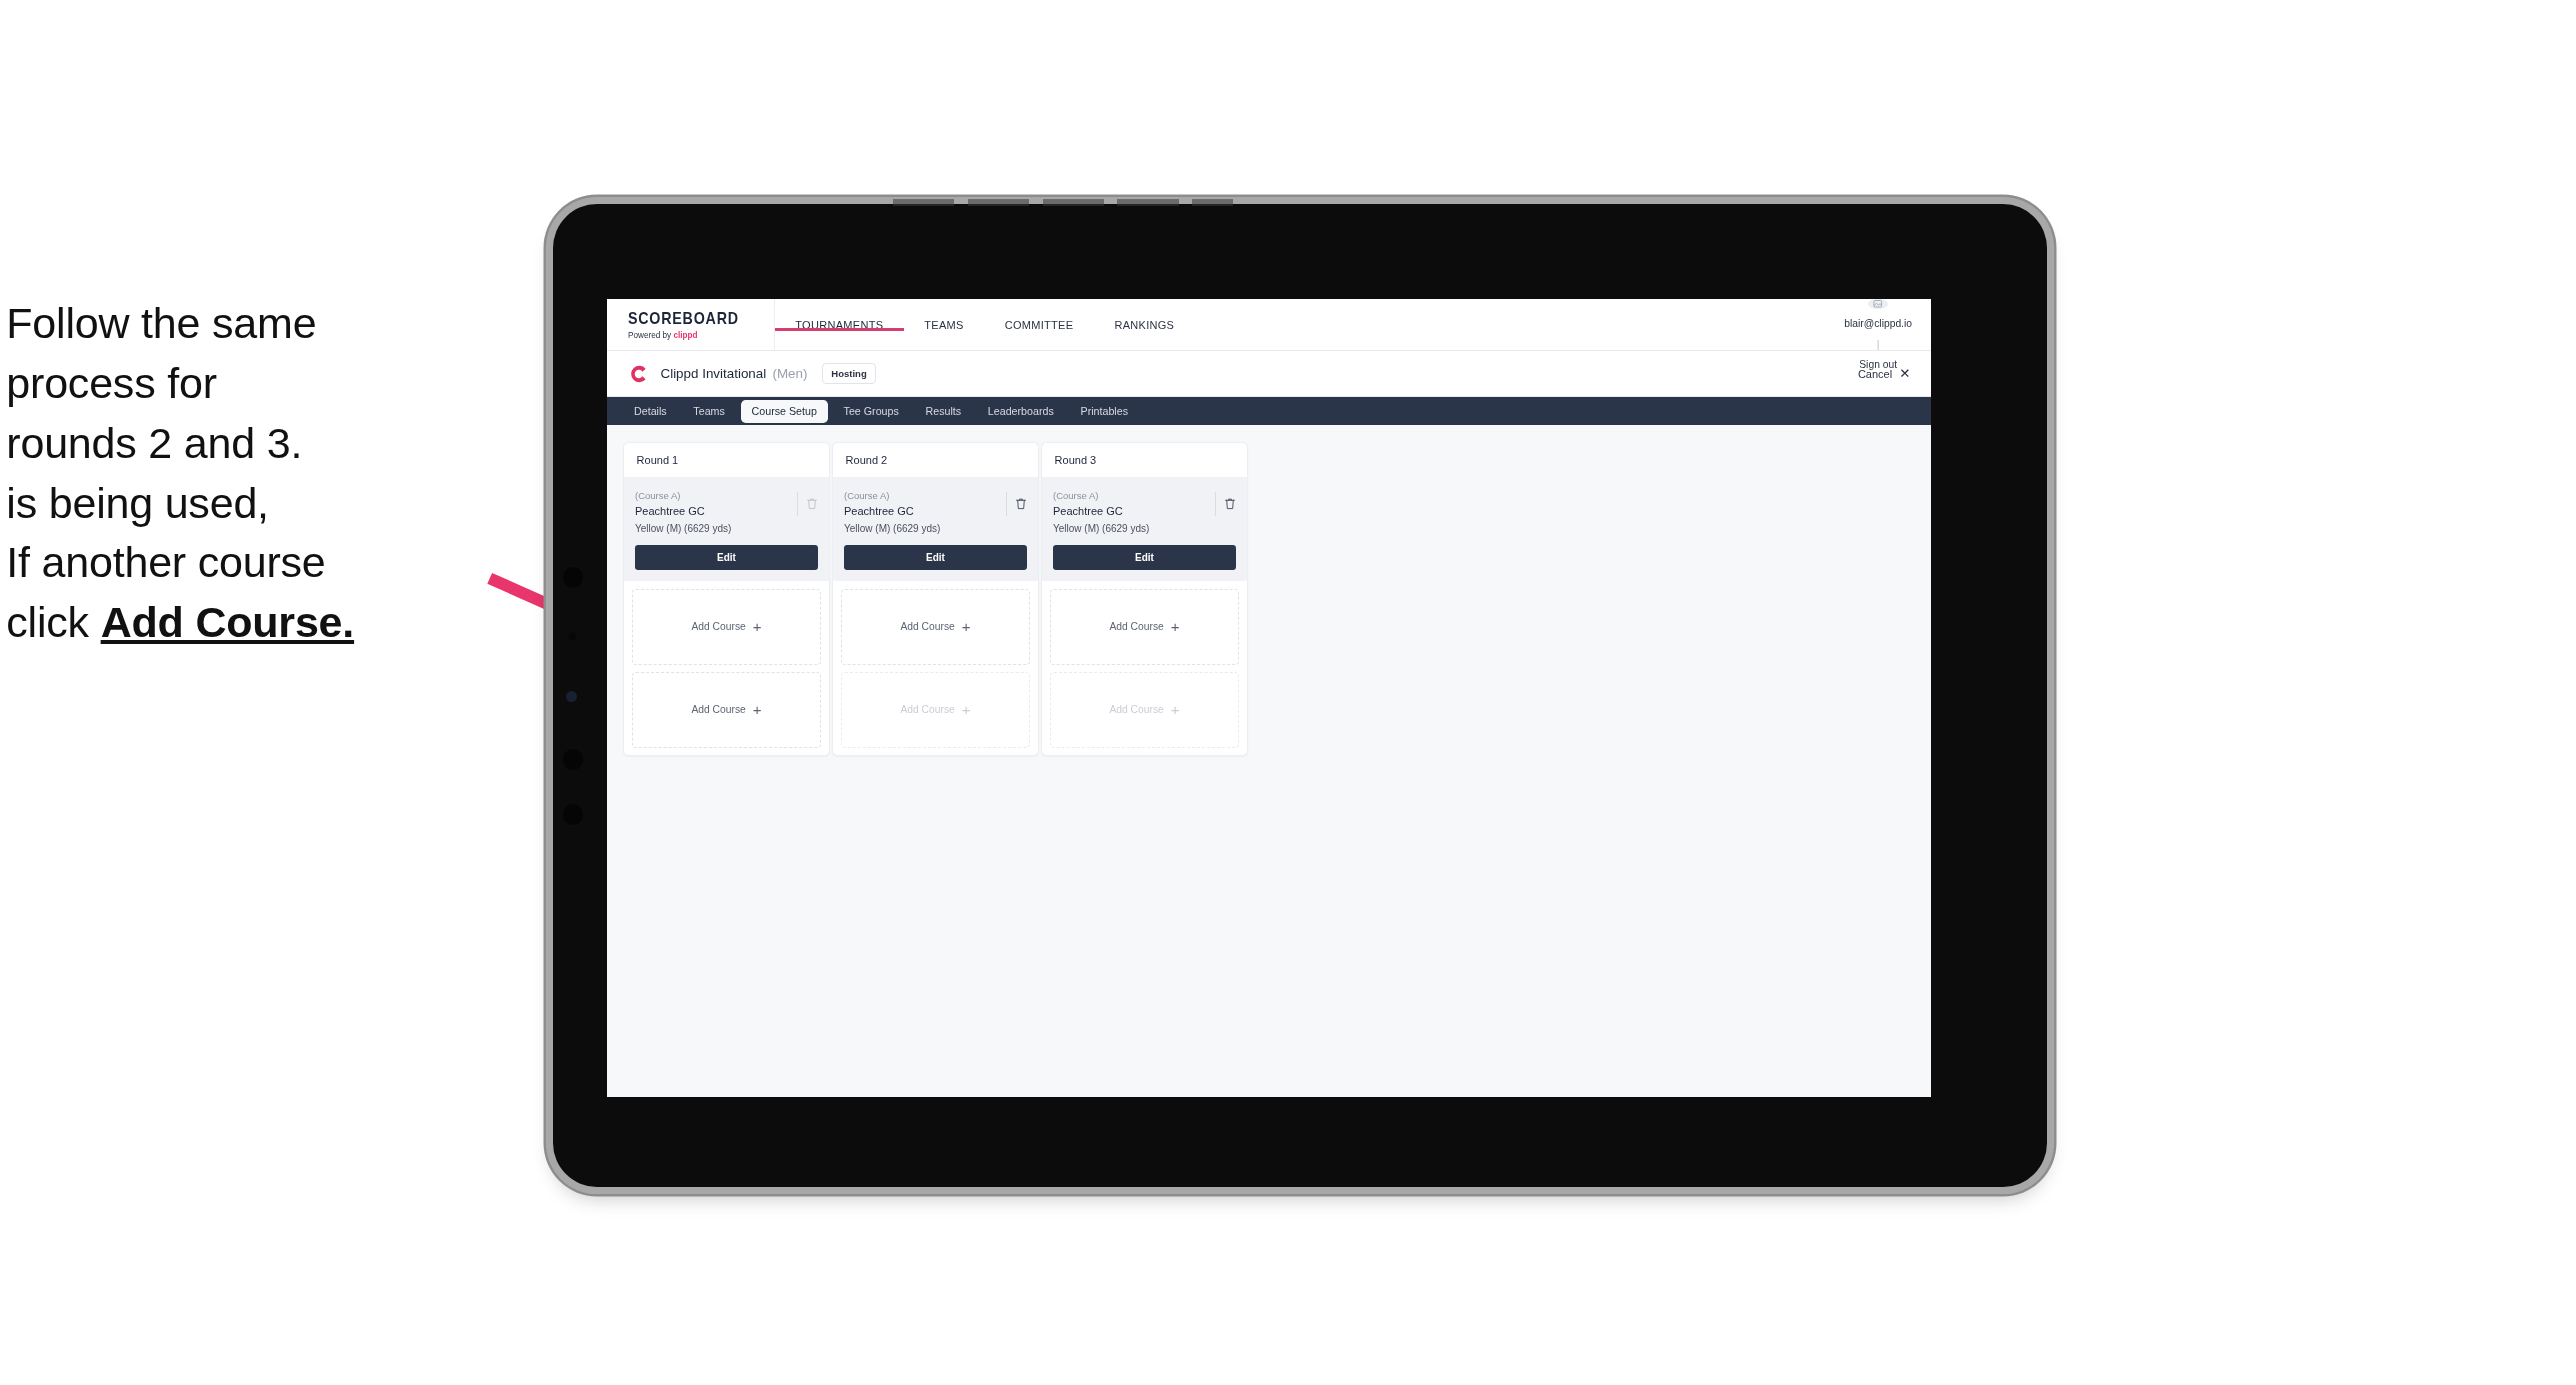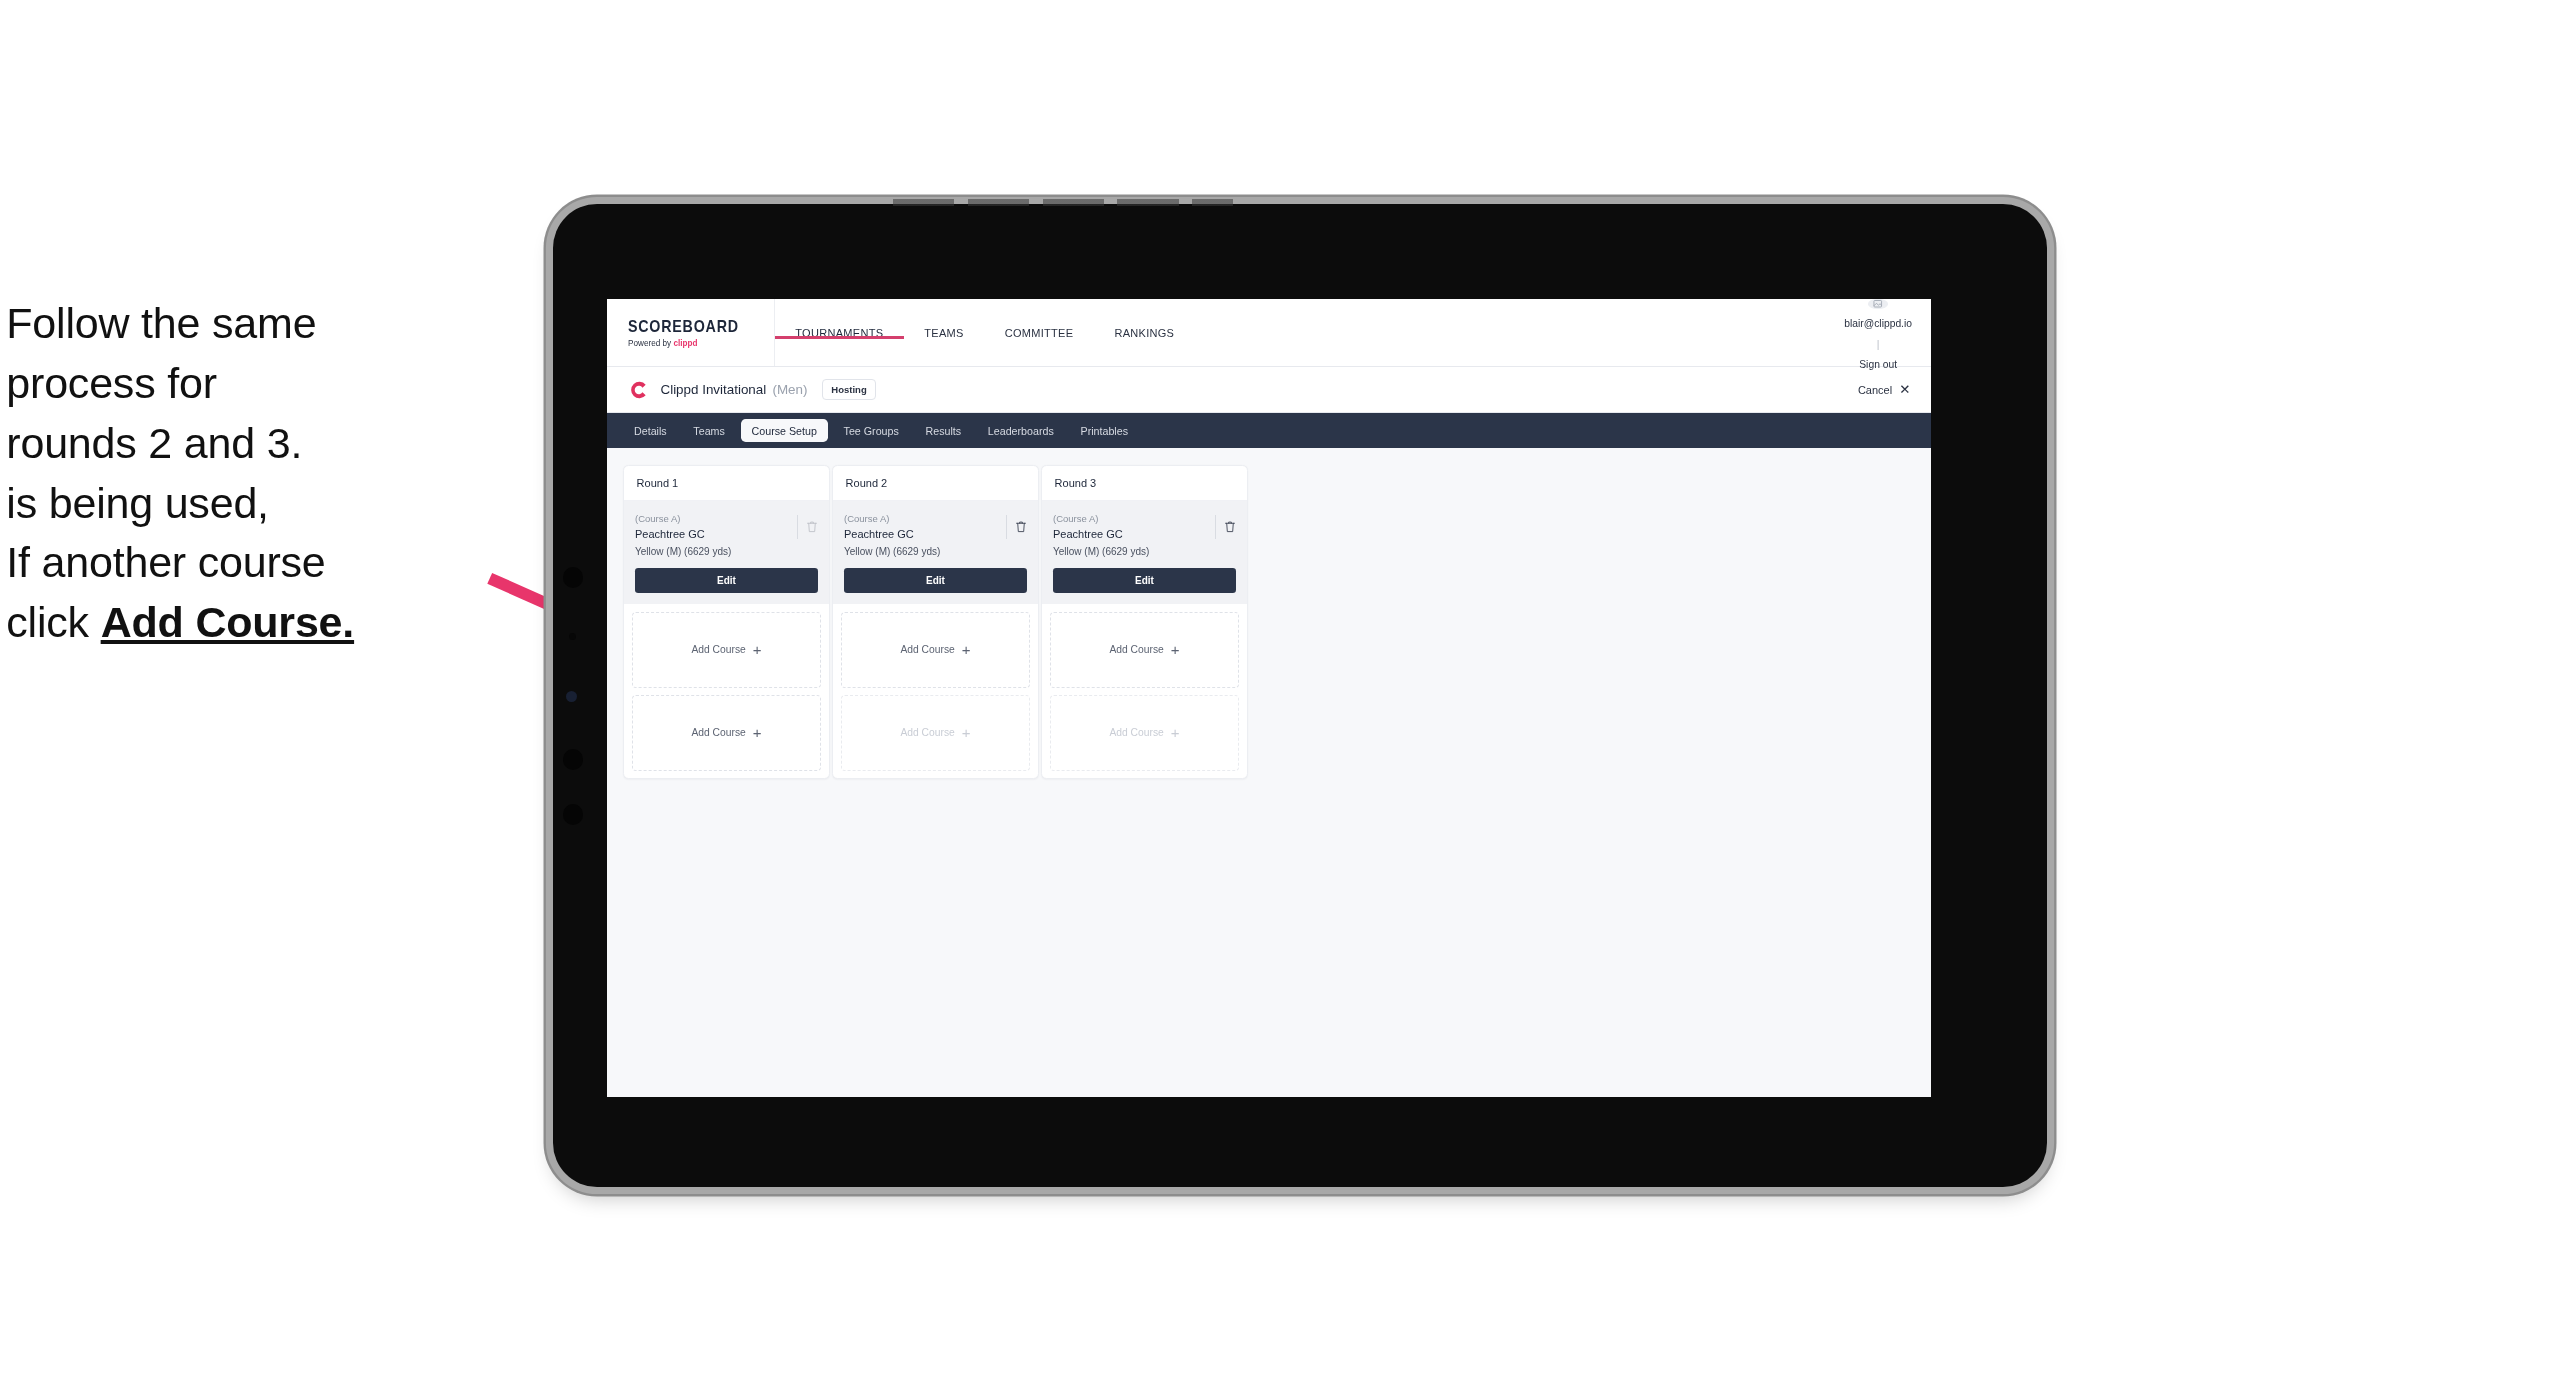--- a/index.html
+++ b/index.html
@@ -67,21 +67,21 @@
   .viewport {
     position: absolute;
     left: 54px; top: 95px;
     width: 1324px; height: 798px;
     background: #f7f8fa;
     overflow: hidden;
   }
 
   
   .topbar {
-    height: 68px;
+    height: 52px;
     background: #ffffff;
     display: flex; align-items: stretch;
     position: relative;
     border-bottom: 0.8px solid #e7e9ee;
   }
   .brand {
     display: flex; flex-direction: column; justify-content: center;
     padding: 0 17.4px 0 20.5px;
     border-right: 0.8px solid #eceef2;
   }
@@ -147,21 +147,21 @@
     padding: 4px 8.7px;
   }
   .tourbar-right {
     margin-left: auto; display: flex; align-items: center; gap: 7.1px;
     font-size: 11px; color: #2b3242; cursor: pointer;
   }
   .x-glyph { font-size: 13.4px; line-height: 1; color:#2b3242; }
 
   
   .tabstrip {
-    height: 35px; background: #2b3549;
+    height: 28px; background: #2b3549;
     display: flex; align-items: center;
     padding: 0 16px; gap: 4.7px;
   }
   .tab {
     font-size: 10.7px; color: #d6dae2;
     padding: 5.5px 11px; border-radius: 4.7px;
     cursor: pointer; white-space: nowrap;
   }
   .tab.active {
     background: #f7f8fa; color: #1d2639; font-weight: 400;

